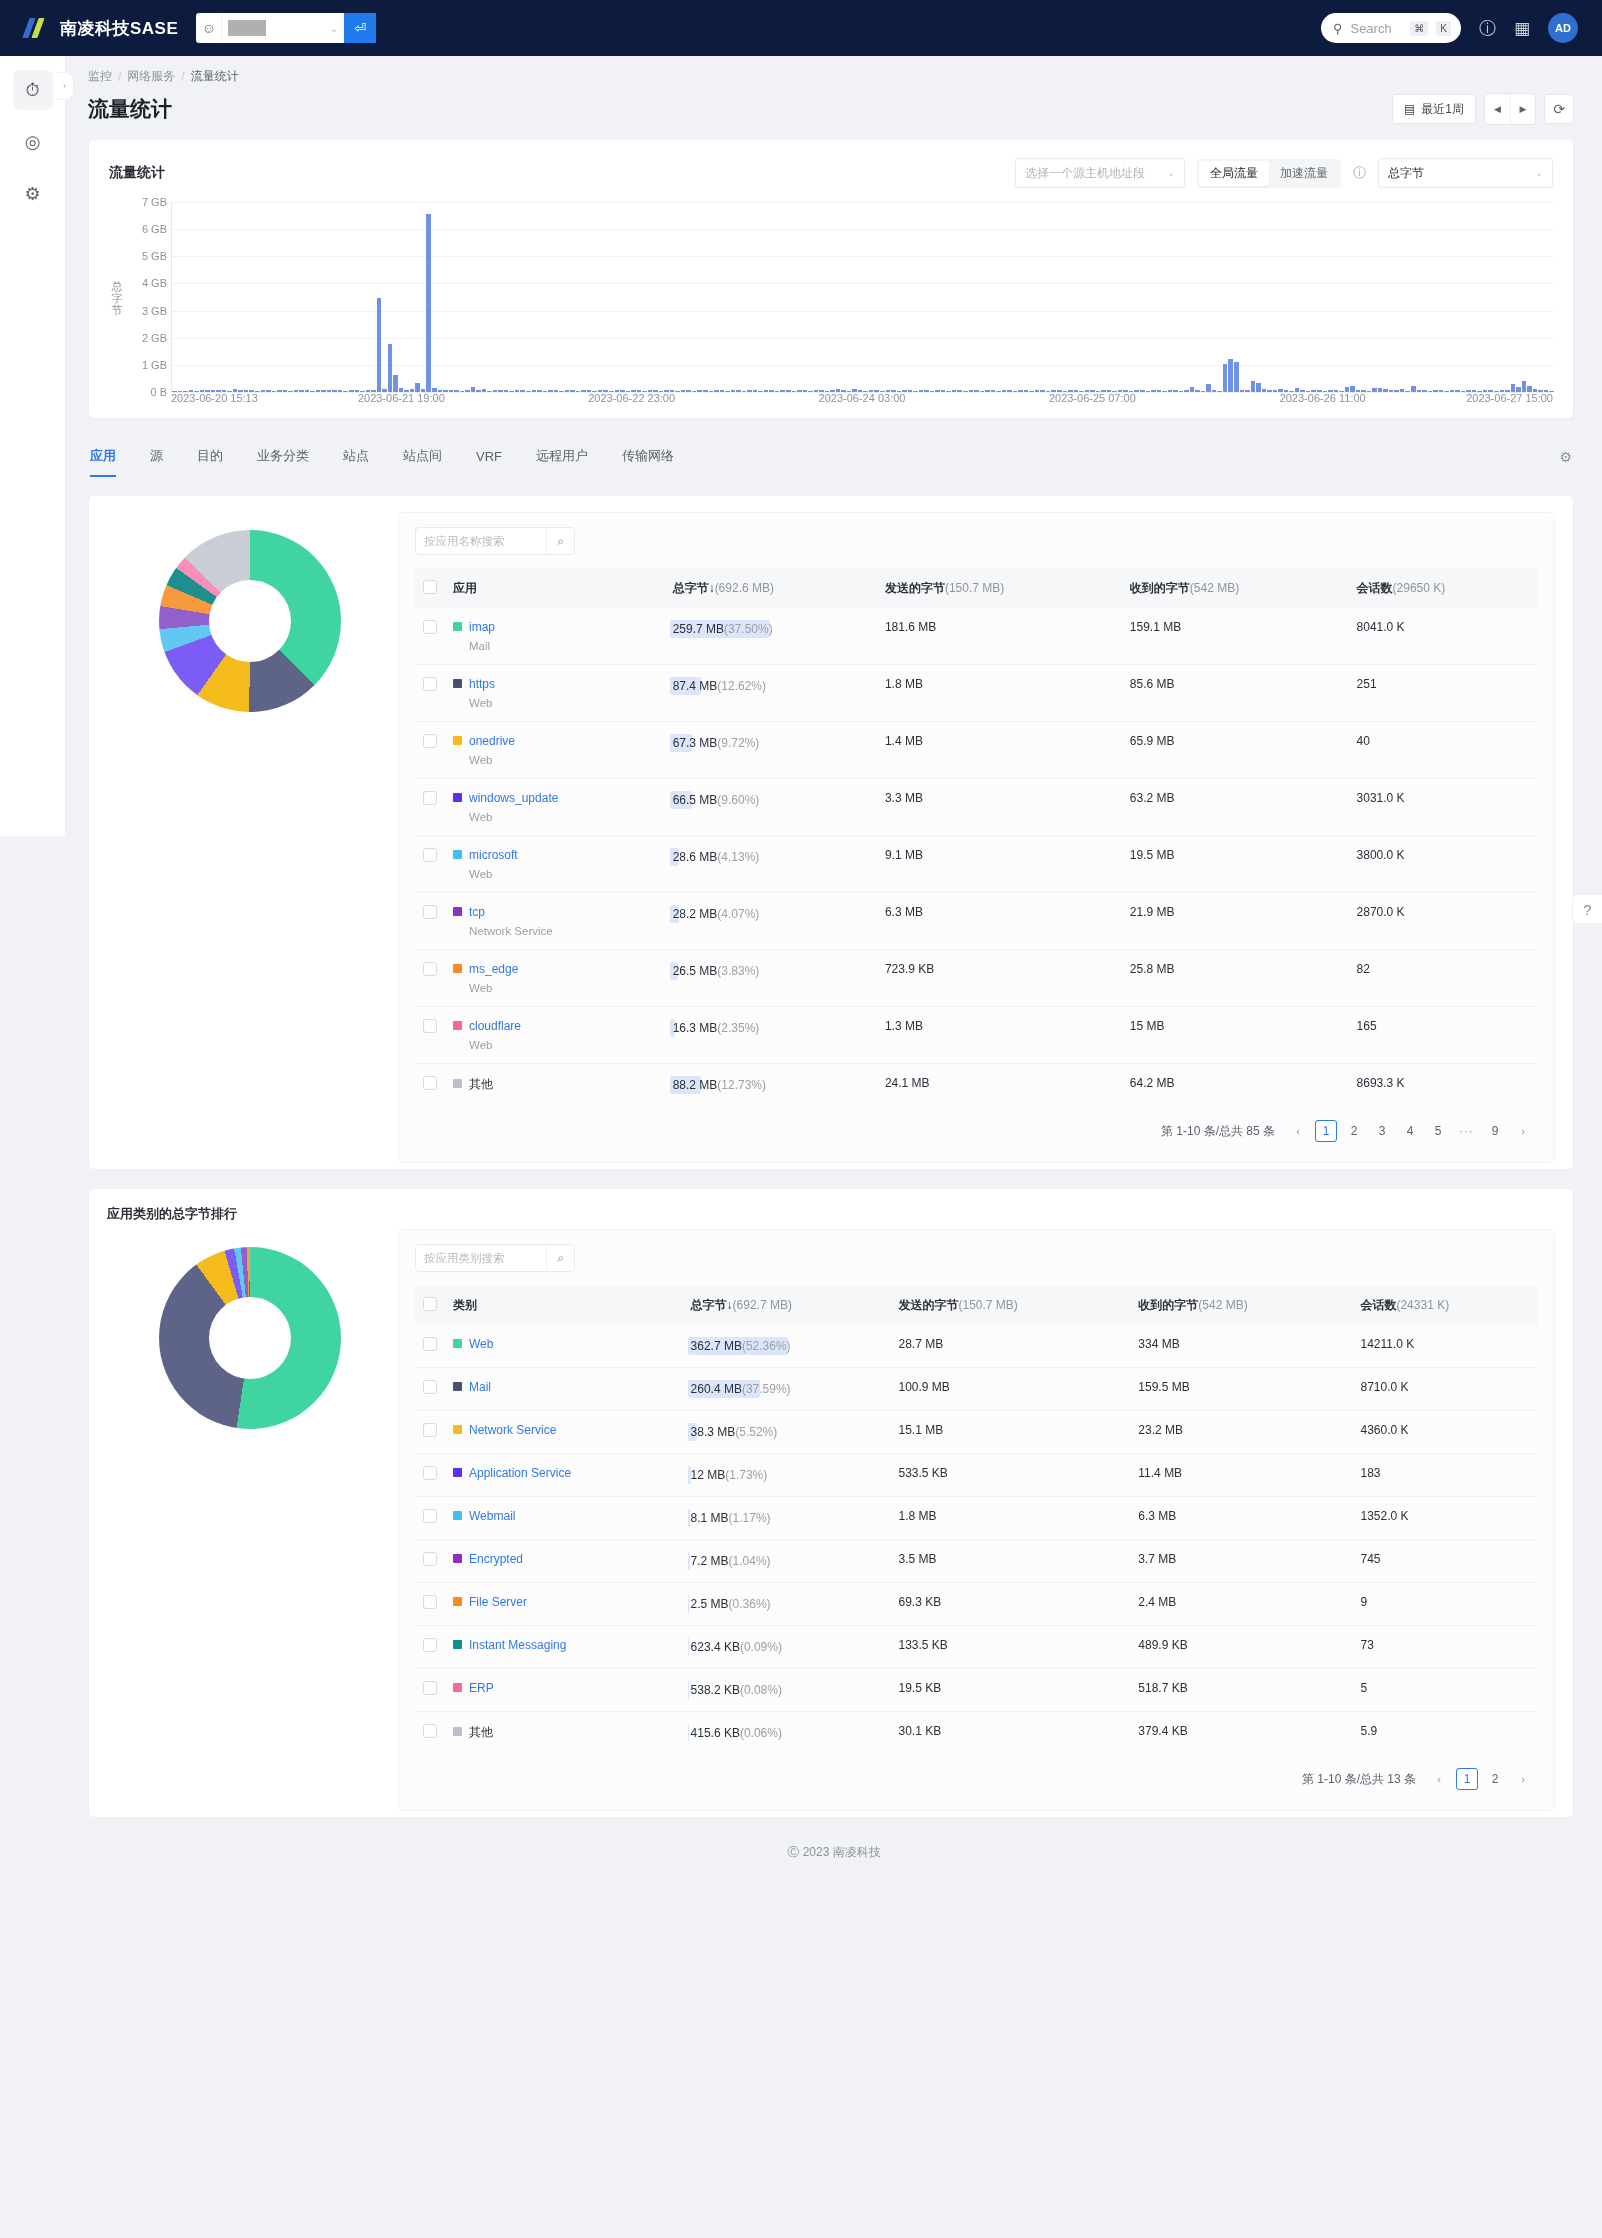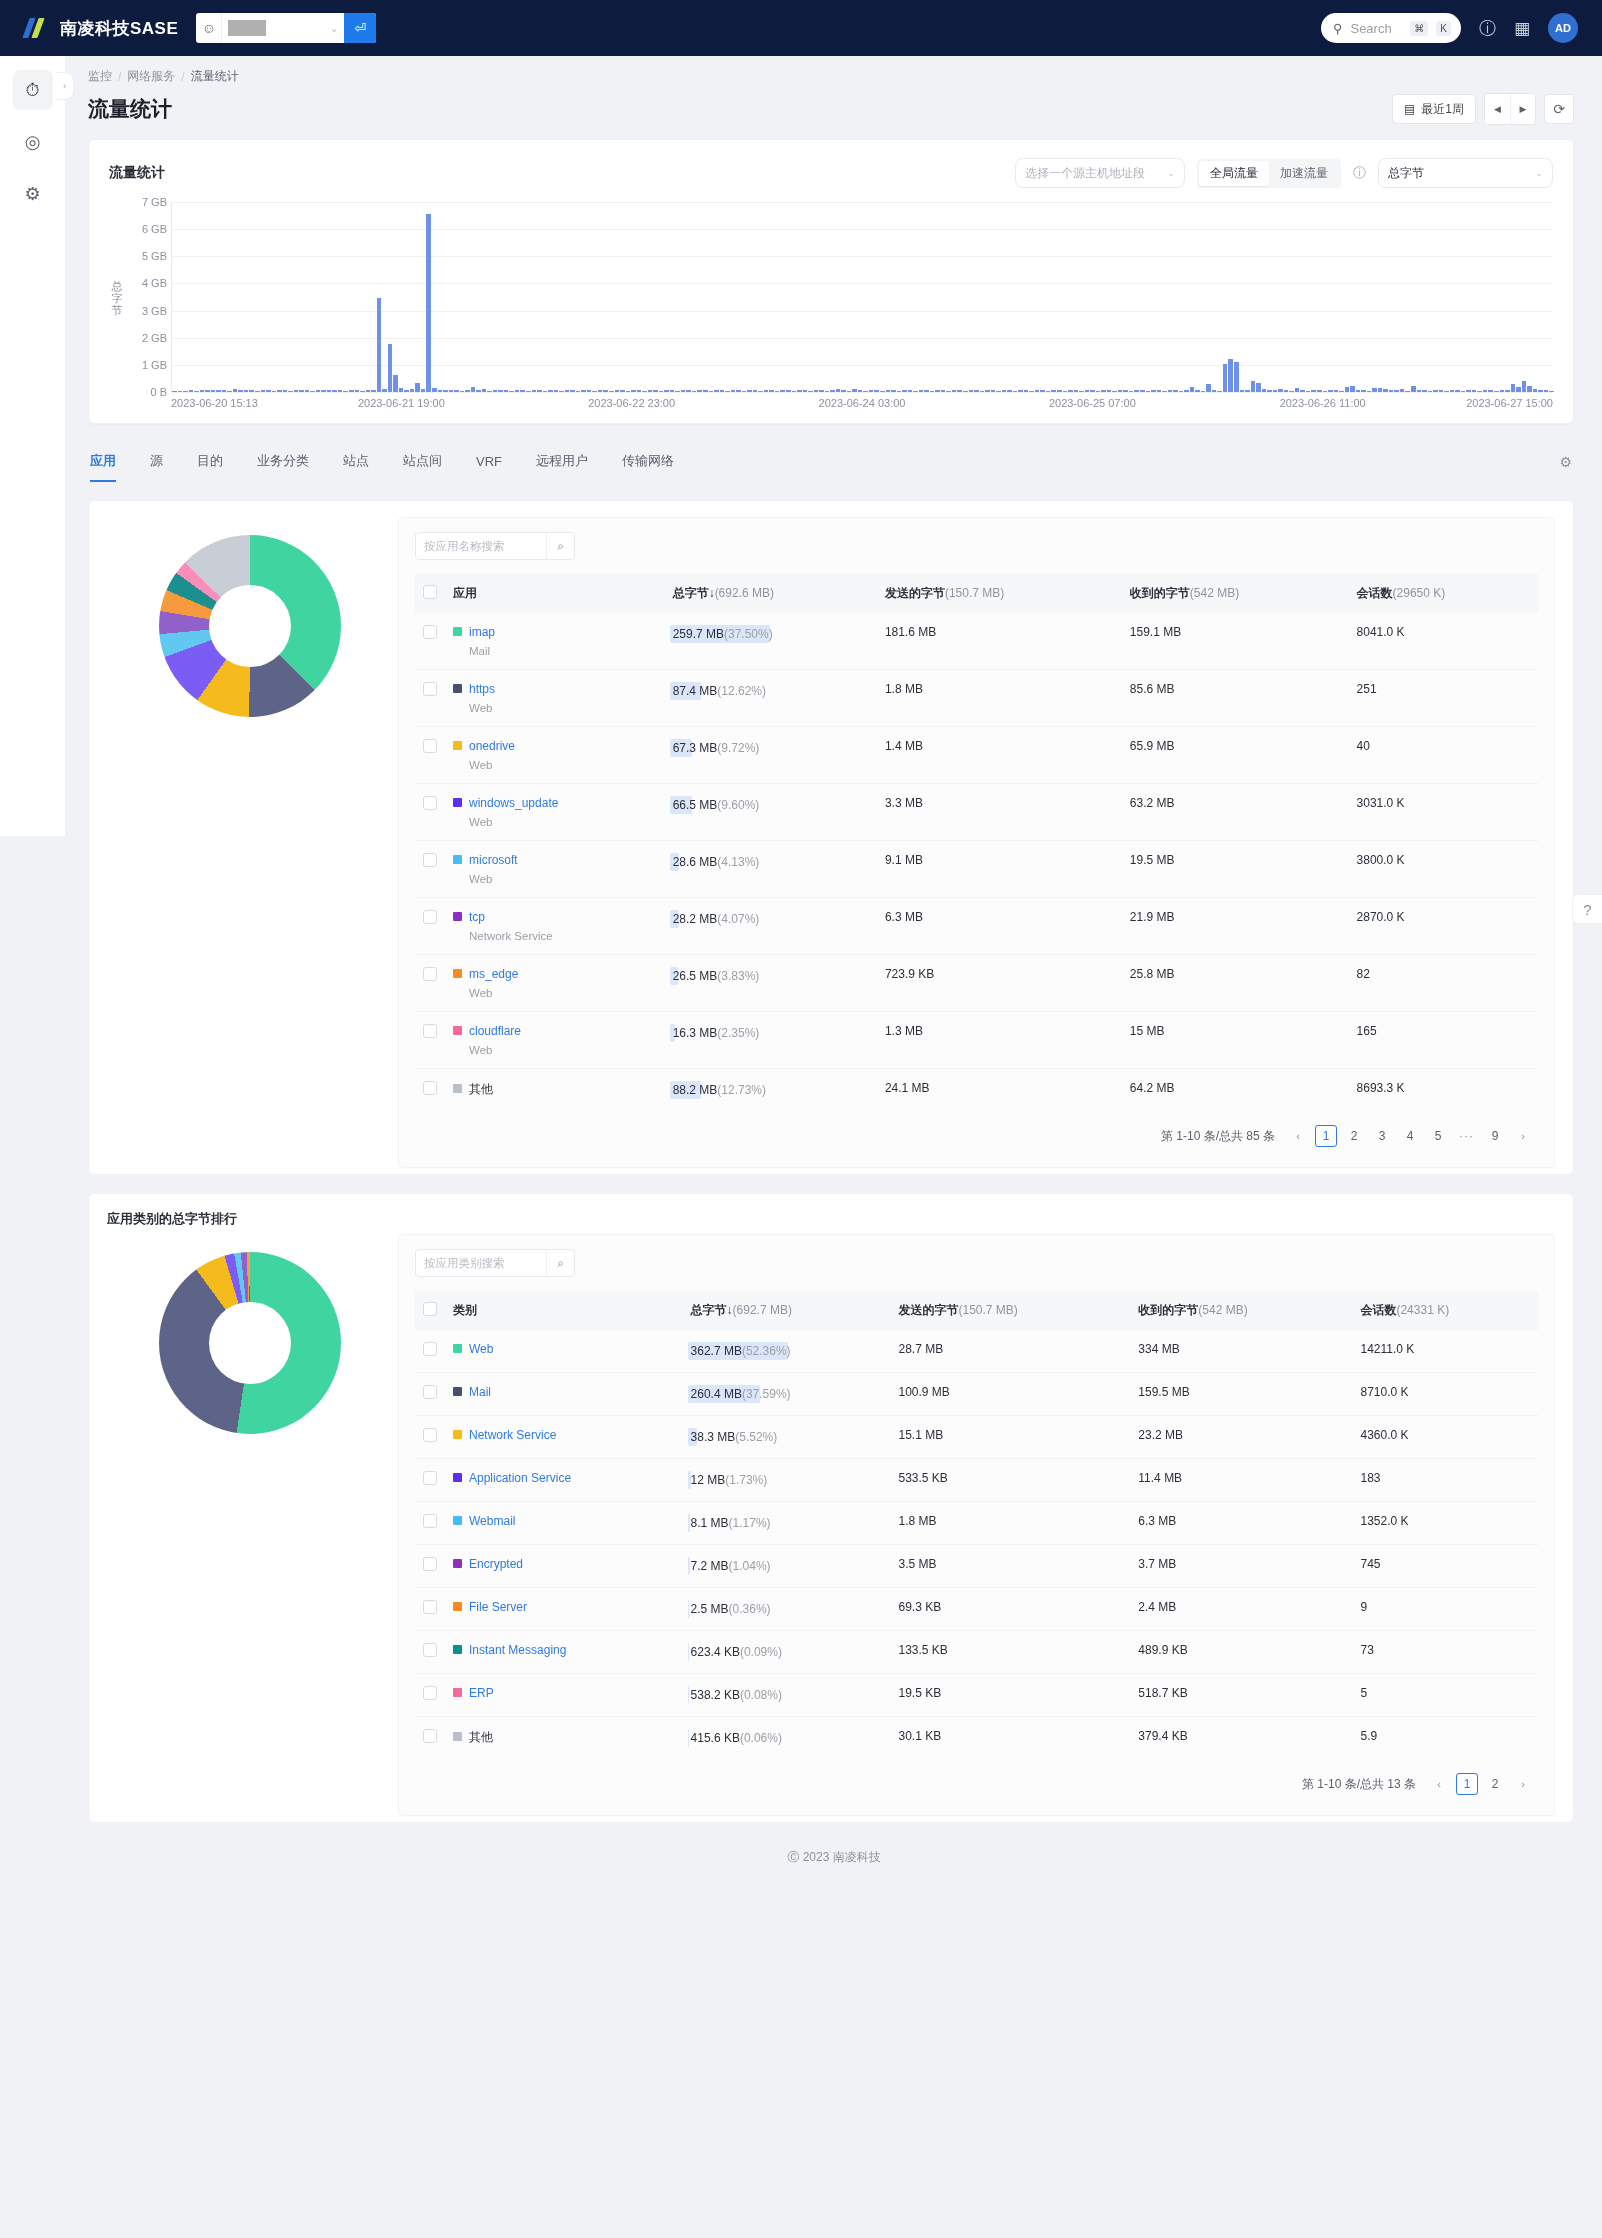--- a/index.html
+++ b/index.html
@@ -138,21 +138,21 @@
   .page-body { padding: 14px 28px 0 22px; }
   .card {
     background: #fff; border-radius: 6px; border: 1px solid #eef0f3;
     box-shadow: 0 1px 2px rgba(16,24,40,.03);
   }
   .chart-card { padding: 18px 20px 10px; }
   .card-head { display: flex; align-items: center; }
   .card-title { font-size: 14px; font-weight: bold; color: #2b2f38; }
   .chart-filters { margin-left: auto; display: flex; align-items: center; gap: 12px; }
   .select-box {
-    height: 30px; min-width: 170px; border: 1px solid #e7eaef; border-radius: 8px;
+    height: 30px; min-width: 170px; border: 1px solid #e7eaef; border-radius: 3px;
     background: #fff; display: flex; align-items: center; padding: 0 9px;
     font-size: 12px; color: #aeb3bc; cursor: pointer; gap: 6px; justify-content: space-between;
   }
   .select-box .val { flex: 1; }
   .select-box.filled { color: #2b2f38; min-width: 175px; }
   .select-box .caret { color: #bcc1ca; font-size: 9px; }
   .seg {
     display: flex; background: #f4f5f7; border-radius: 4px; padding: 2px;
   }
   .seg div {
@@ -174,21 +174,21 @@
   .plot {
     position: relative; height: 100%; border-left: 1px solid #e8eaee;
   }
   .gline { position: absolute; left: 0; right: 0; height: 1px; background: #f0f1f4; }
   .bars {
     position: absolute; left: 0; right: 0; bottom: 0; height: 100%;
     display: flex; align-items: flex-end; gap: 1px;
   }
   .bars i { flex: 1; background: #6f92e8; display: block; min-height: 1px; }
   .xaxis {
-    position: relative; margin-top: 5px; height: 16px; margin-left: 62px;
+    position: relative; height: 16px; margin-left: 62px;
   }
   .xaxis span {
     position: absolute; font-size: 11px; color: #8c919c; transform: translateX(-50%);
     white-space: nowrap;
   }
 
   
   .tabs-row {
     margin-top: 18px; display: flex; align-items: center;
     border-bottom: 1px solid #eef0f3; padding: 0 2px;

